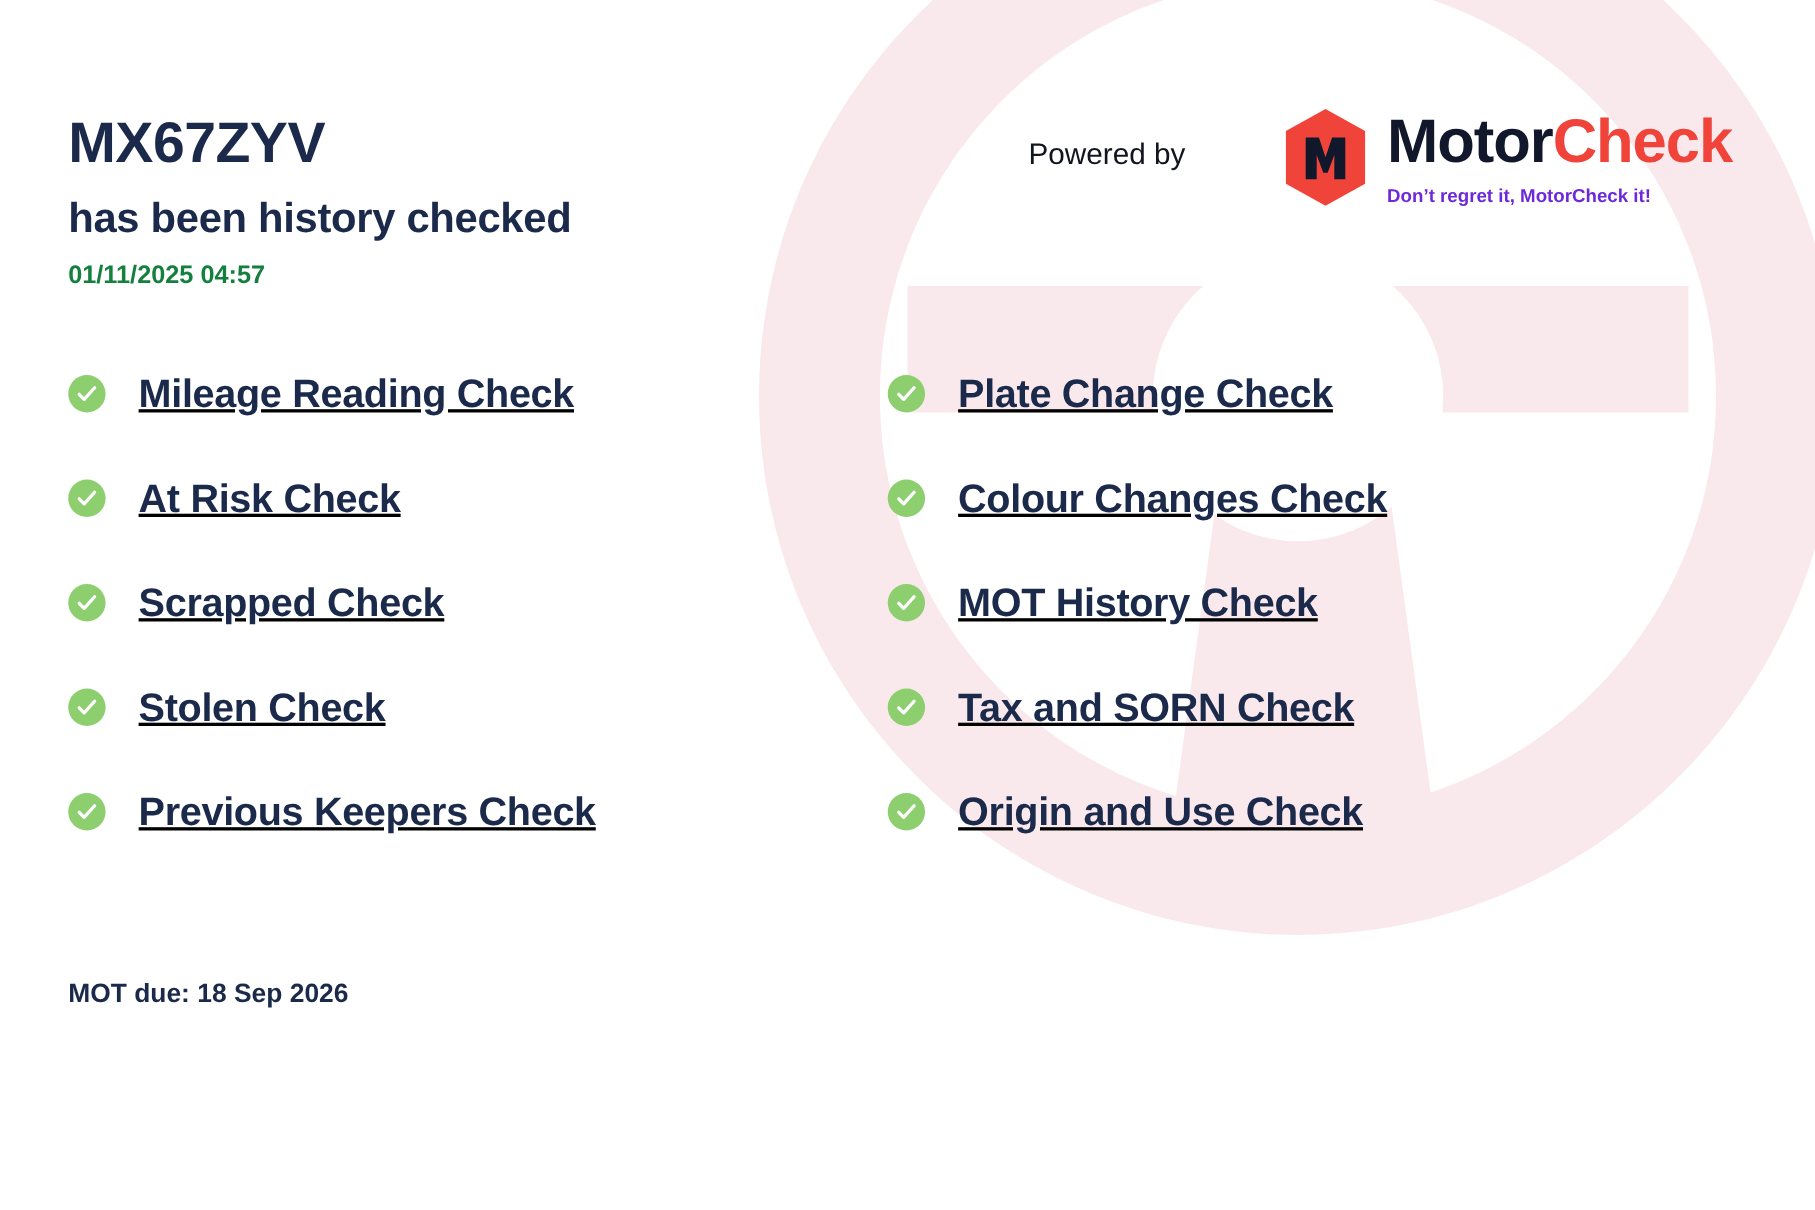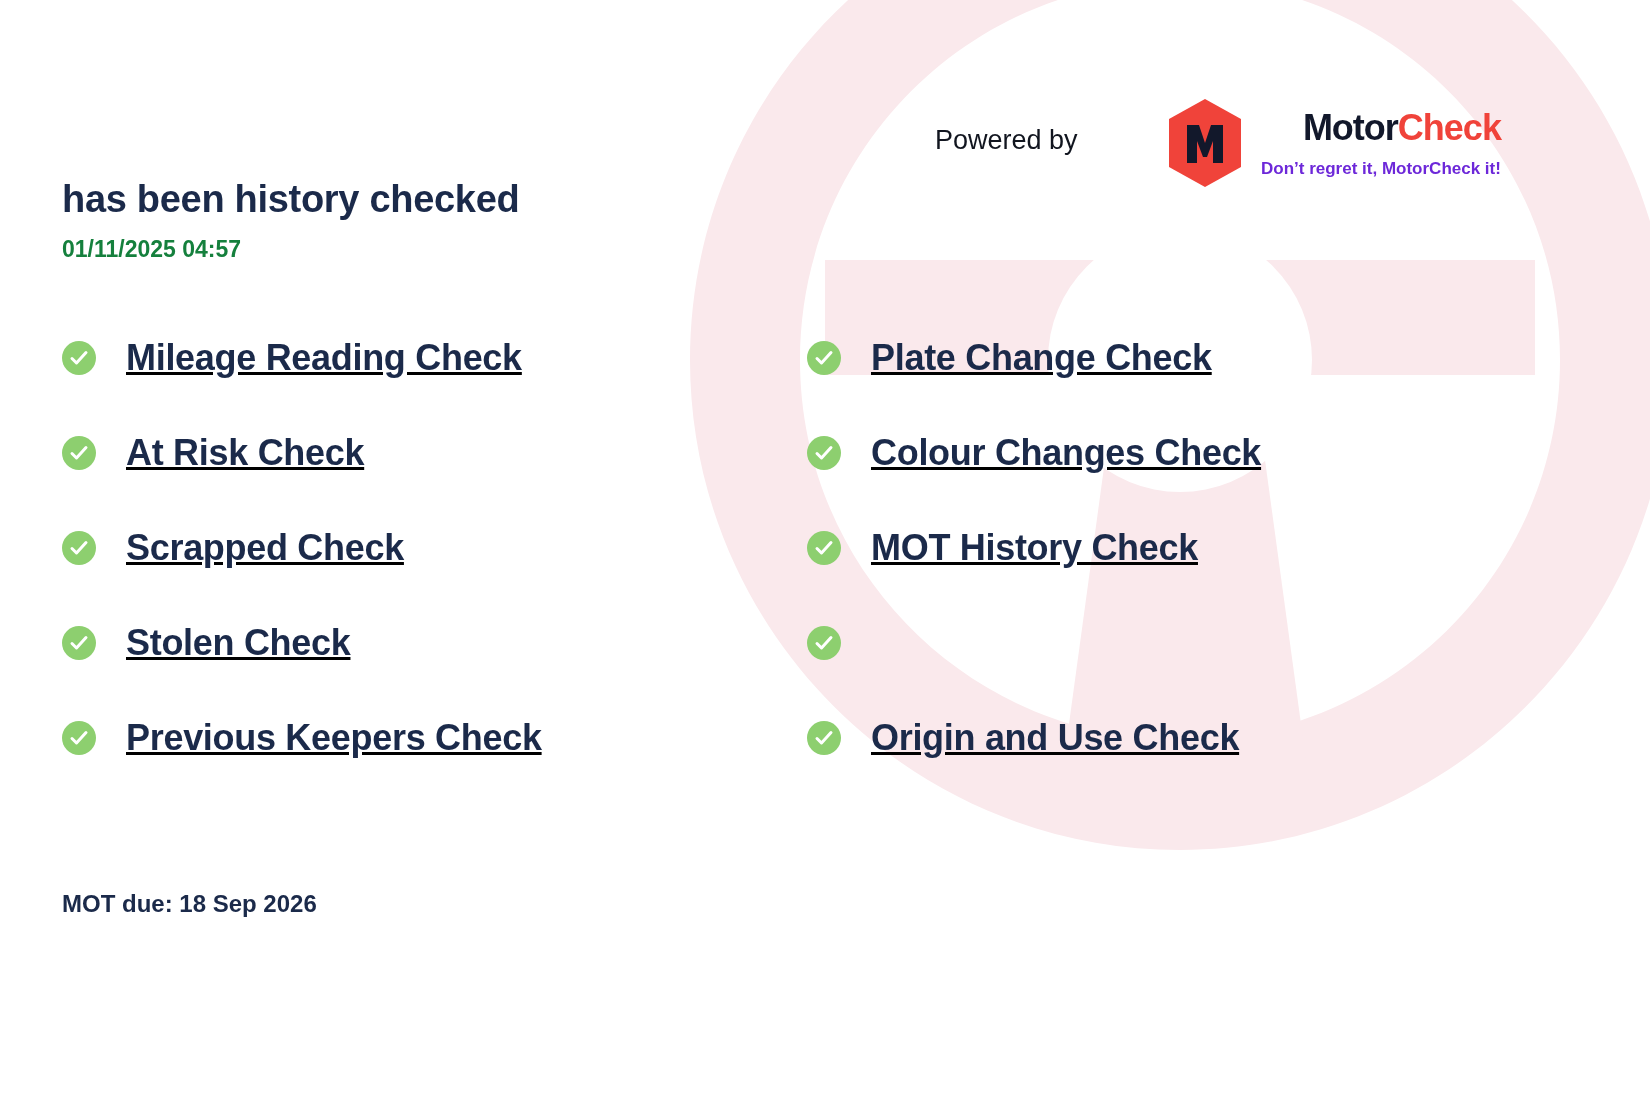--- a/index.html
+++ b/index.html
@@ -79,21 +79,21 @@
     position: relative;
   }
   .logo-mark svg { display: block; }
   .logo-text {
     display: flex;
     flex-direction: column;
     justify-content: center;
     line-height: 1;
   }
   .logo-word {
-    font-size: 36px;
+    font-size: 56px;
     font-weight: bold;
     letter-spacing: -1px;
     text-align: right;
   }
   .logo-word .motor { color: #12182b; }
   .logo-word .check { color: #f0433a; }
   .logo-tag {
     margin-top: 14px;
     font-size: 17px;
     font-weight: bold;
@@ -154,20 +154,21 @@
       <g fill="#fae9ec">
         <path d="M530 40 C260 40 40 260 40 530 C40 800 260 1020 530 1020 C800 1020 1020 800 1020 530 C1020 260 800 40 530 40 Z
                  M530 150 C740 150 910 320 910 530 C910 740 740 910 530 910 C320 910 150 740 150 530 C150 320 320 150 530 150 Z"></path>
         <path d="M175 430 L885 430 L885 545 L175 545 Z"></path>
         <path d="M470 520 L600 520 L660 960 L410 960 Z"></path>
       </g>
       <circle cx="530" cy="530" r="132" fill="#ffffff"></circle>
     </svg>
   </div>
 
+  <div class="plate">MX67ZYV</div>
   <div class="subtitle">has been history checked</div>
   <div class="timestamp">01/11/2025 04:57</div>
 
   <div class="powered">Powered by</div>
 
   <div class="logo">
     <div class="logo-mark">
       <svg width="84" height="92" viewBox="0 0 84 92" xmlns="http://www.w3.org/2000/svg">
         <path d="M42 2 L78 22 L78 70 L42 90 L6 70 L6 22 Z" fill="#f0433a" rx="8"></path>
         <path d="M24 66 L24 28 L36 28 L42 46 L48 28 L60 28 L60 66 L50 66 L50 44 L44 60 L40 60 L34 44 L34 66 Z" fill="#12182b"></path>
@@ -260,20 +261,21 @@
         </span>
         <span class="check-label">MOT History Check</span>
       </div>
 
       <div class="check-item">
         <span class="tick">
           <svg width="20" height="20" viewBox="0 0 20 20">
               <path d="M3 10.5 L7.5 15 L17 4.5" stroke="#ffffff" stroke-width="3" fill="none" stroke-linecap="round" stroke-linejoin="round"></path>
             </svg>
         </span>
+        <span class="check-label">Tax and SORN Check</span>
       </div>
 
       <div class="check-item">
         <span class="tick">
           <svg width="20" height="20" viewBox="0 0 20 20">
               <path d="M3 10.5 L7.5 15 L17 4.5" stroke="#ffffff" stroke-width="3" fill="none" stroke-linecap="round" stroke-linejoin="round"></path>
             </svg>
         </span>
         <span class="check-label">Origin and Use Check</span>
       </div>

